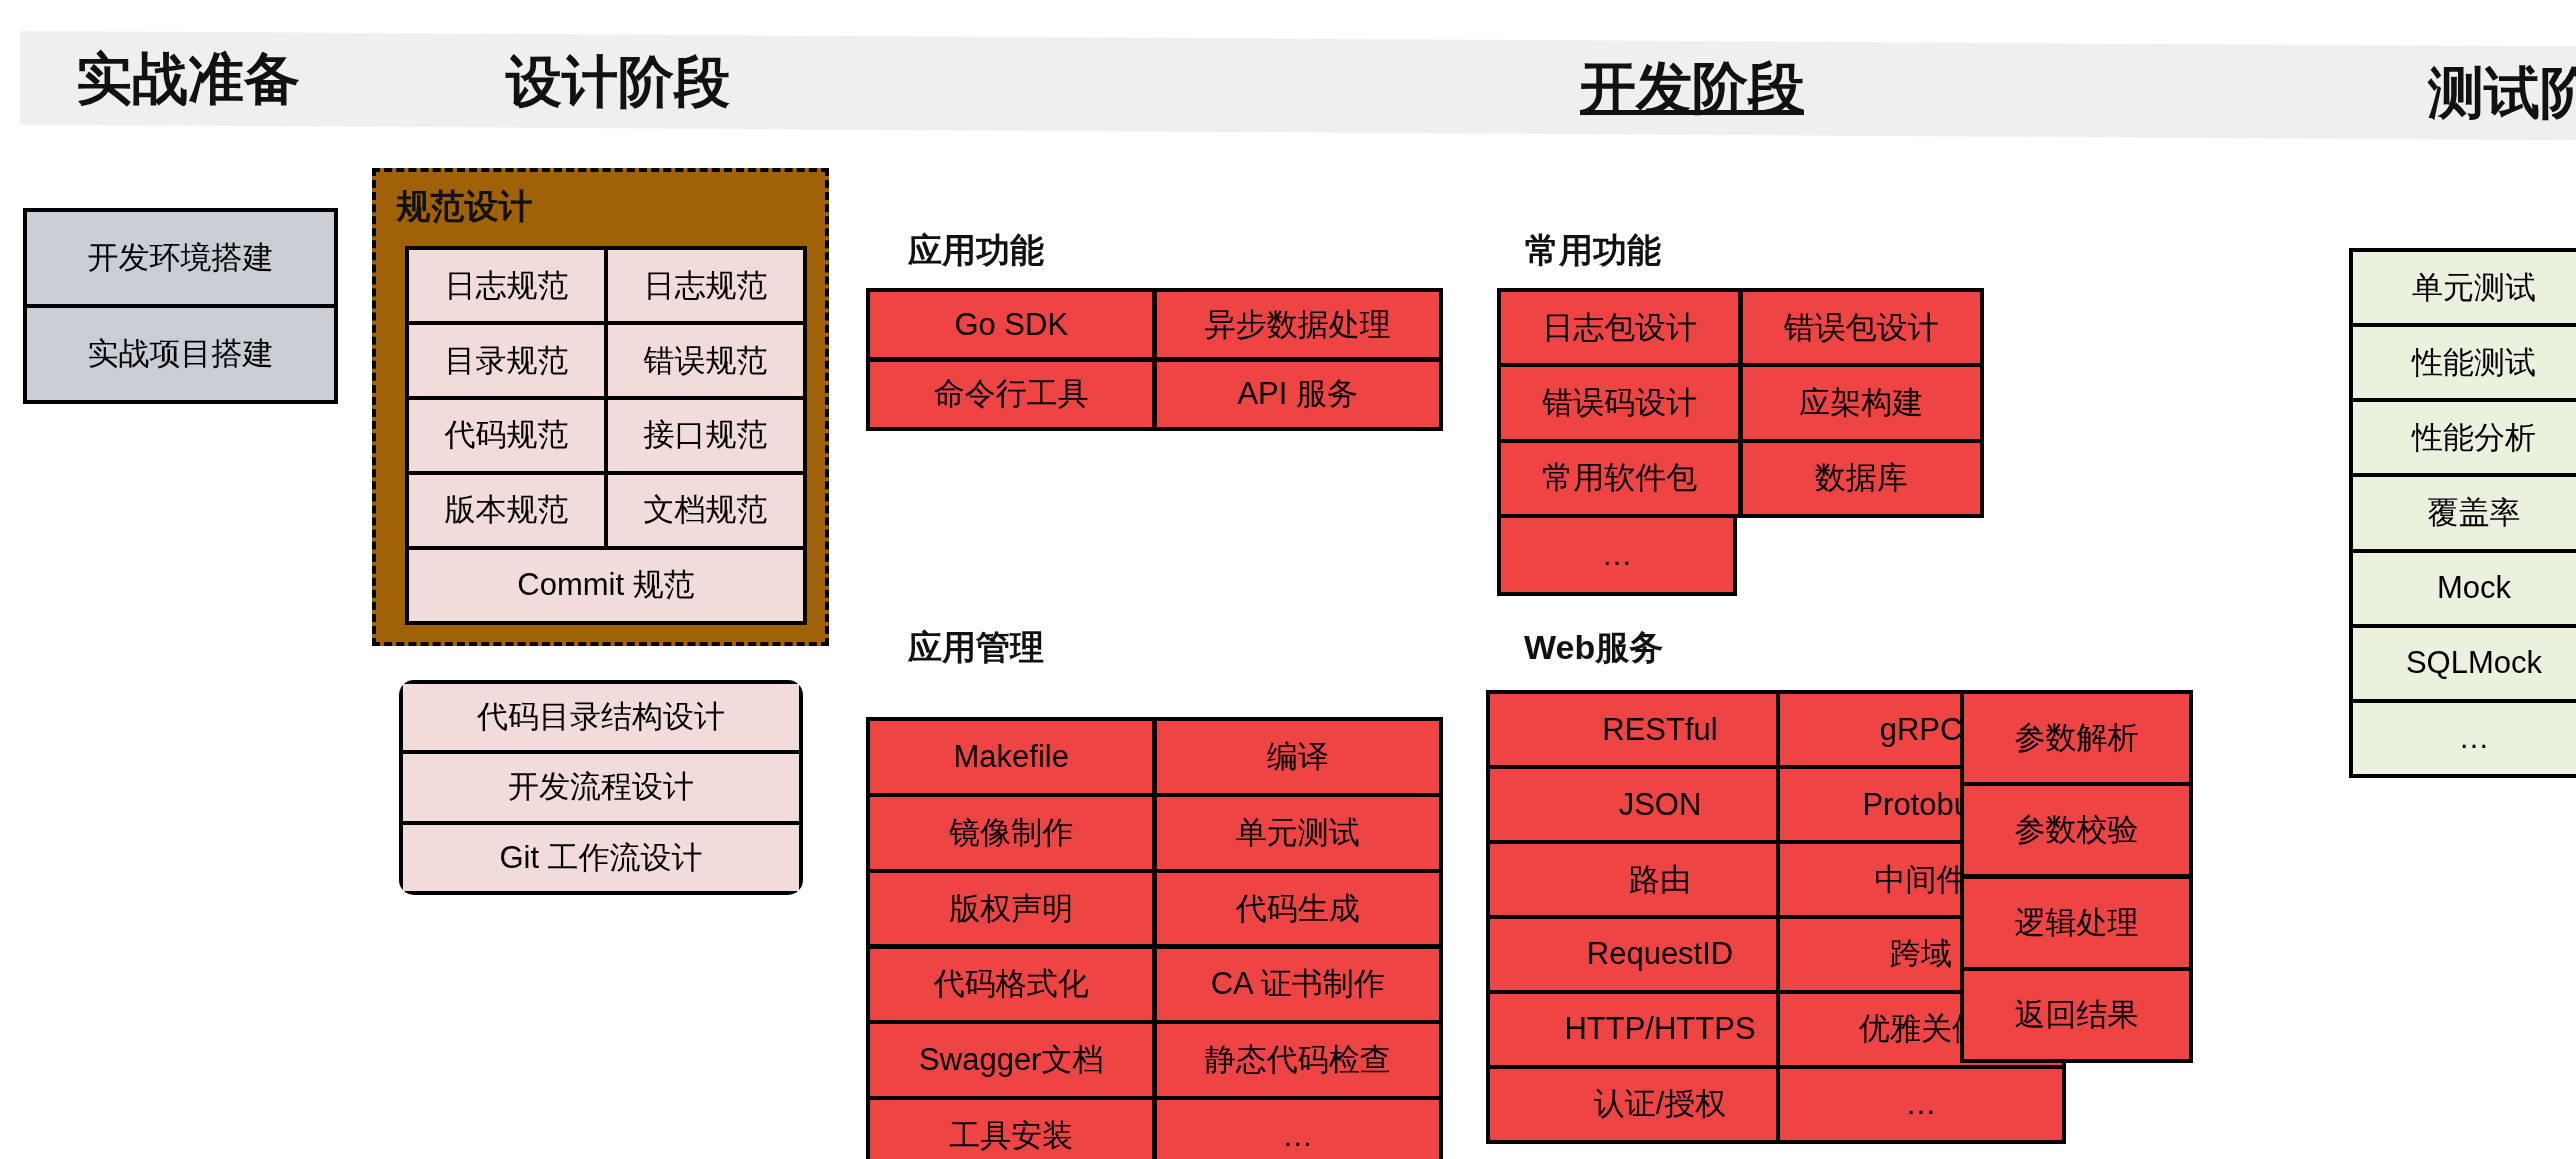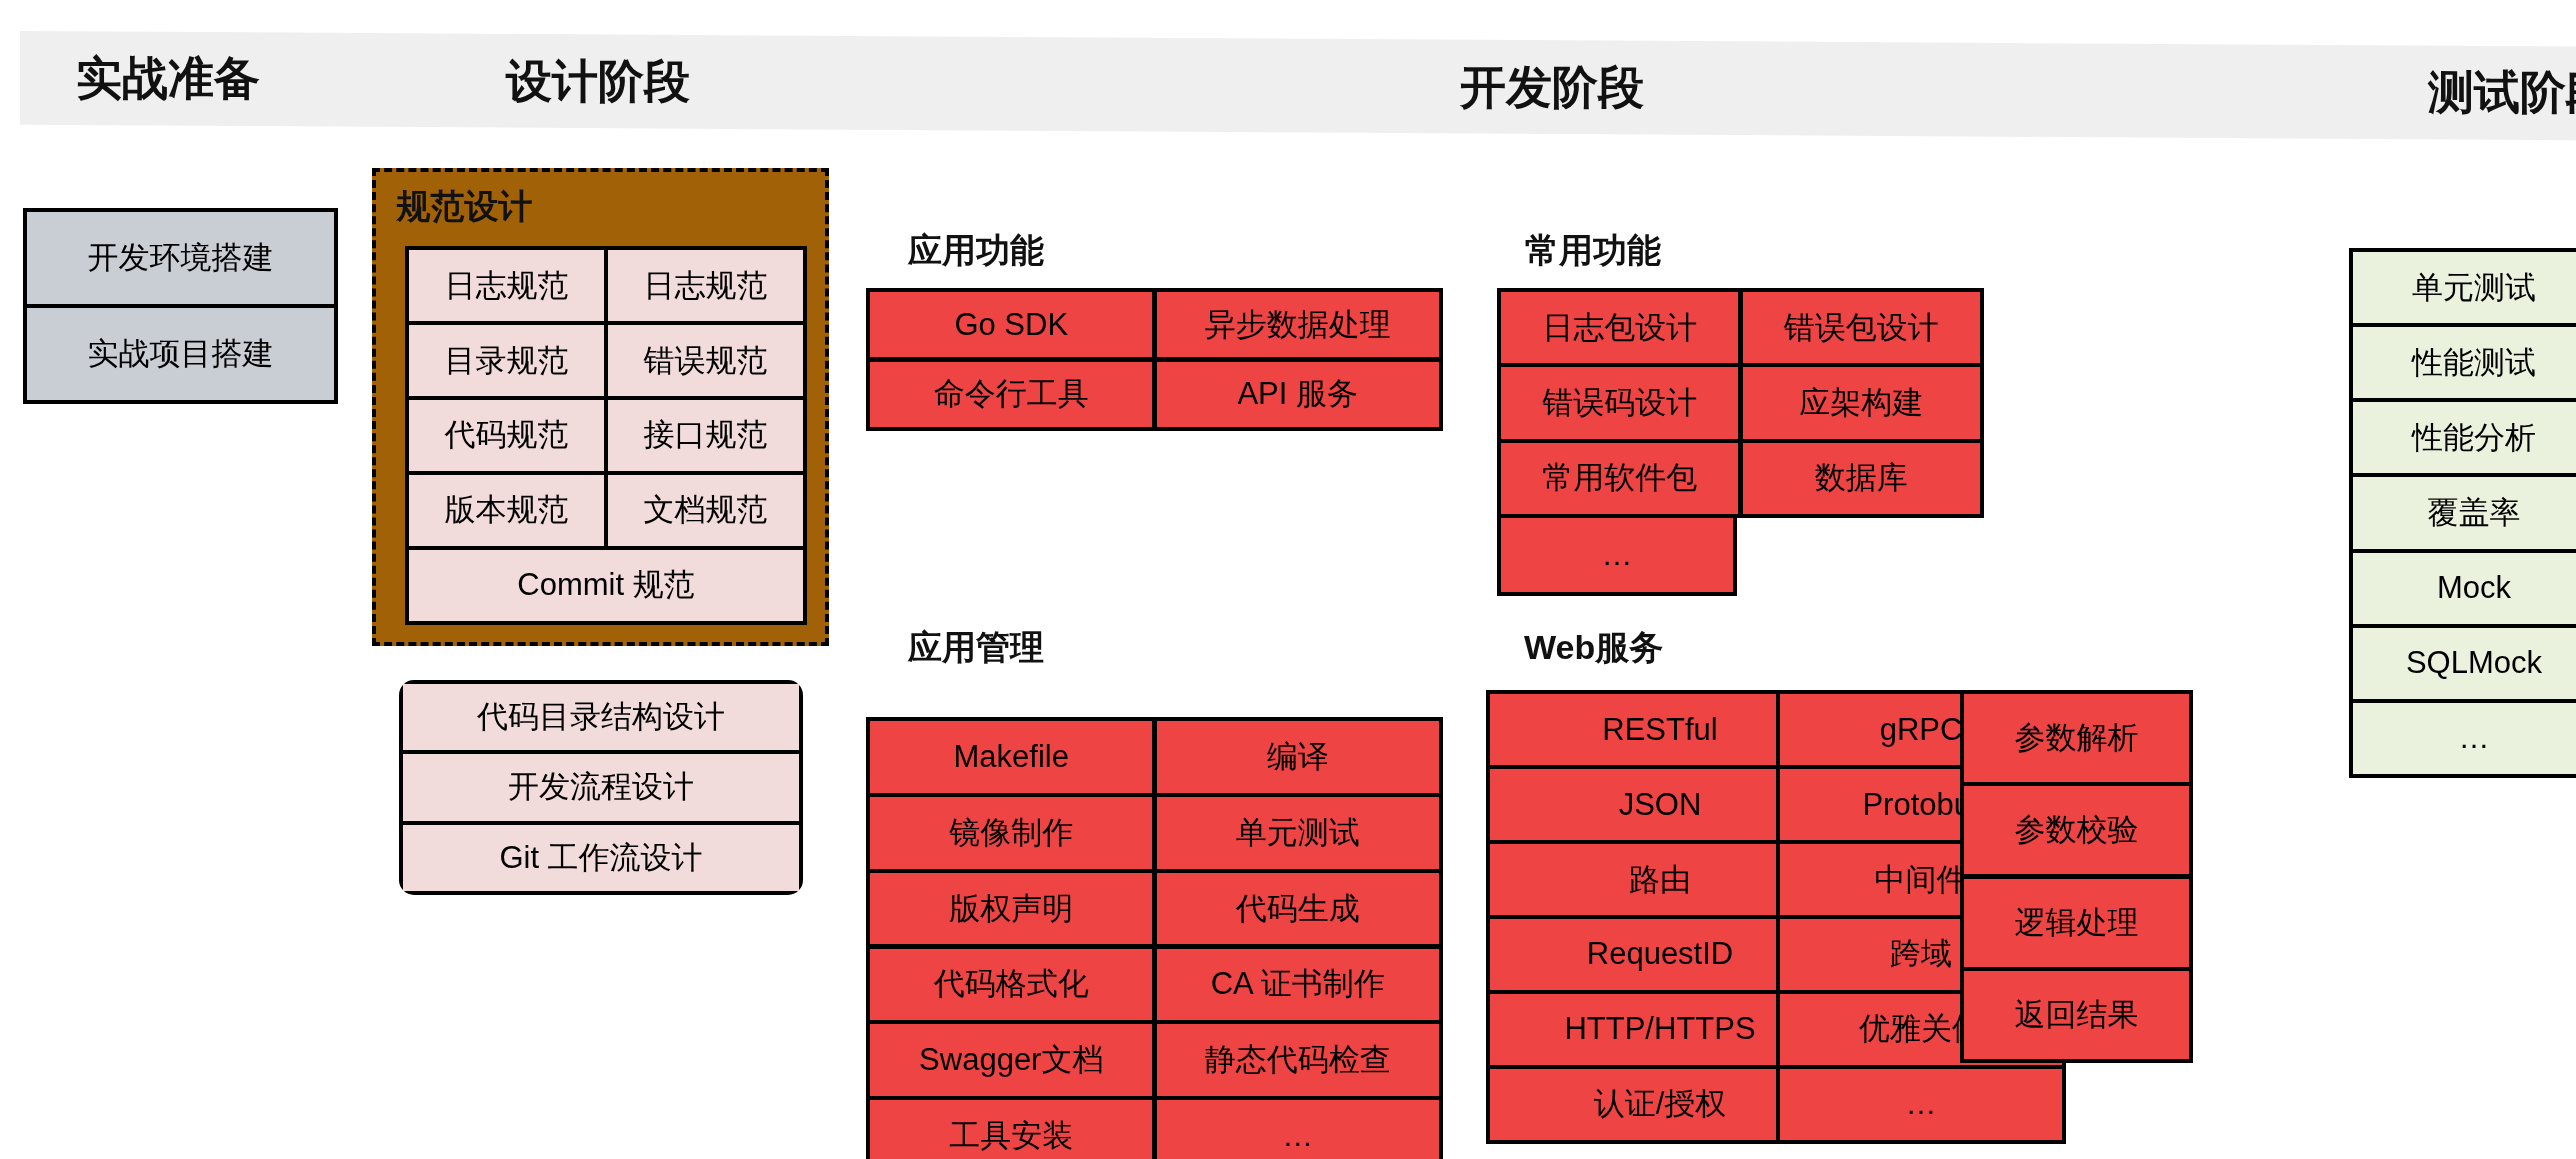--- a/index.html
+++ b/index.html
@@ -7,21 +7,21 @@
     position:relative;
     width:3284px;height:1159px;
     background:#ffffff;
     font-family:"Liberation Sans","DejaVu Sans",sans-serif;
     color:#000;
     overflow:hidden;
   }
   .banner-svg{position:absolute;left:0;top:0;}
   .stage-label{
     position:absolute;
-    font-size:46px;font-weight:bold;color:#111;
+    font-size:56px;font-weight:bold;color:#111;
     height:57px;line-height:57px;white-space:nowrap;
   }
   .section-title{
     position:absolute;
     font-size:34px;font-weight:bold;color:#111;
     height:46px;line-height:46px;white-space:nowrap;
   }
   
   .stack{
     position:absolute;background:#000;
@@ -47,21 +47,21 @@
 <body>
 
 <div id="canvas">
 
   <svg class="banner-svg" width="3284" height="206" viewBox="0 0 6375 400">
     <polygon points="38,60 6285,98 6285,46 6372,189 6285,332 6285,280 38,242" fill="#efefef"></polygon>
   </svg>
 
   <div class="stage-label" style="left:76px;top:50px;">实战准备</div>
   <div class="stage-label" style="left:506px;top:53px;">设计阶段</div>
-  <div class="stage-label" style="left:1460px;top:59px;">开发阶段</div>
+  <div class="stage-label" style="left:1580px;top:59px;text-decoration:underline;">开发阶段</div>
   <div class="stage-label" style="left:2428px;top:64px;">测试阶段</div>
 
   <div class="stack c-gray" style="left:23px;top:208px;width:315px;height:196px;grid-template-rows:repeat(2,1fr);">
     <div>开发环境搭建</div>
     <div>实战项目搭建</div>
   </div>
 
   <div class="dashed-box">
     <div class="section-title">规范设计</div>
     <div class="stack c-pink cols2" style="left:29px;top:74px;width:402px;height:379px;grid-template-rows:repeat(5,1fr);">

